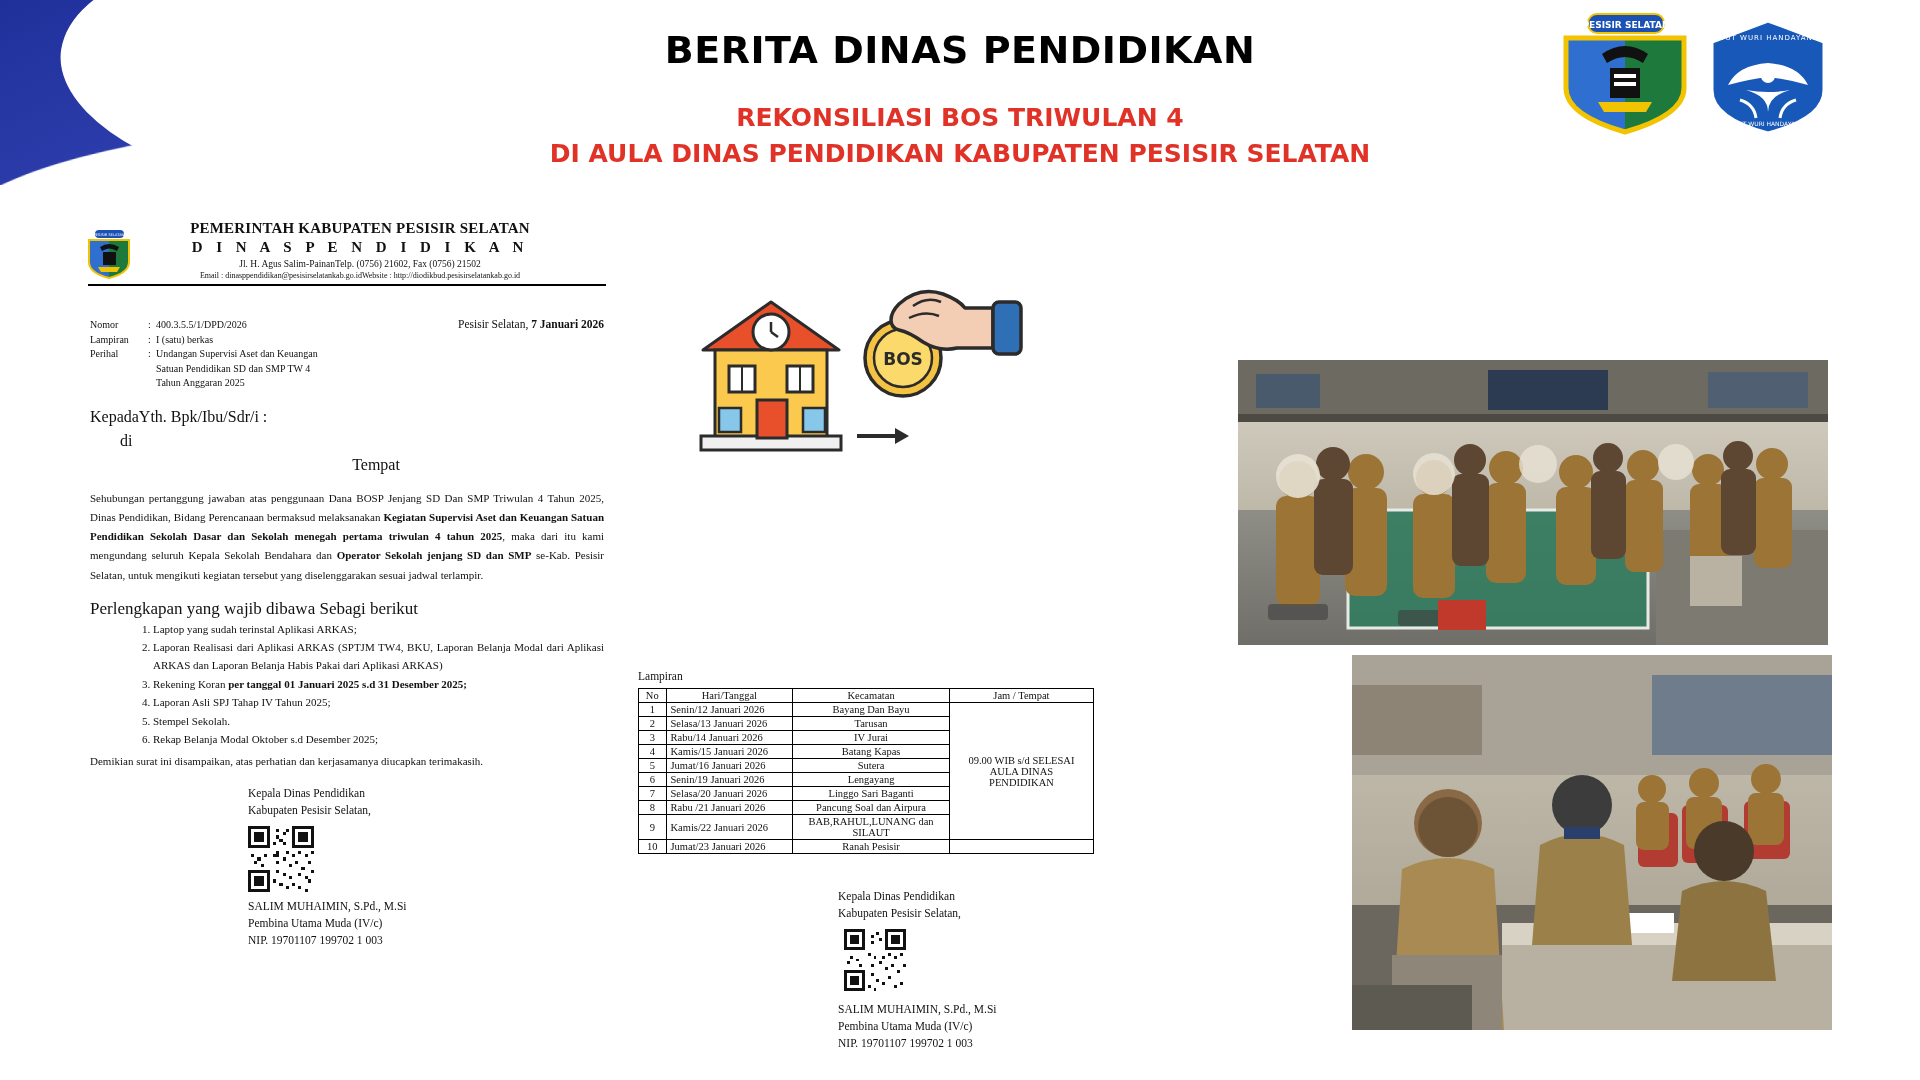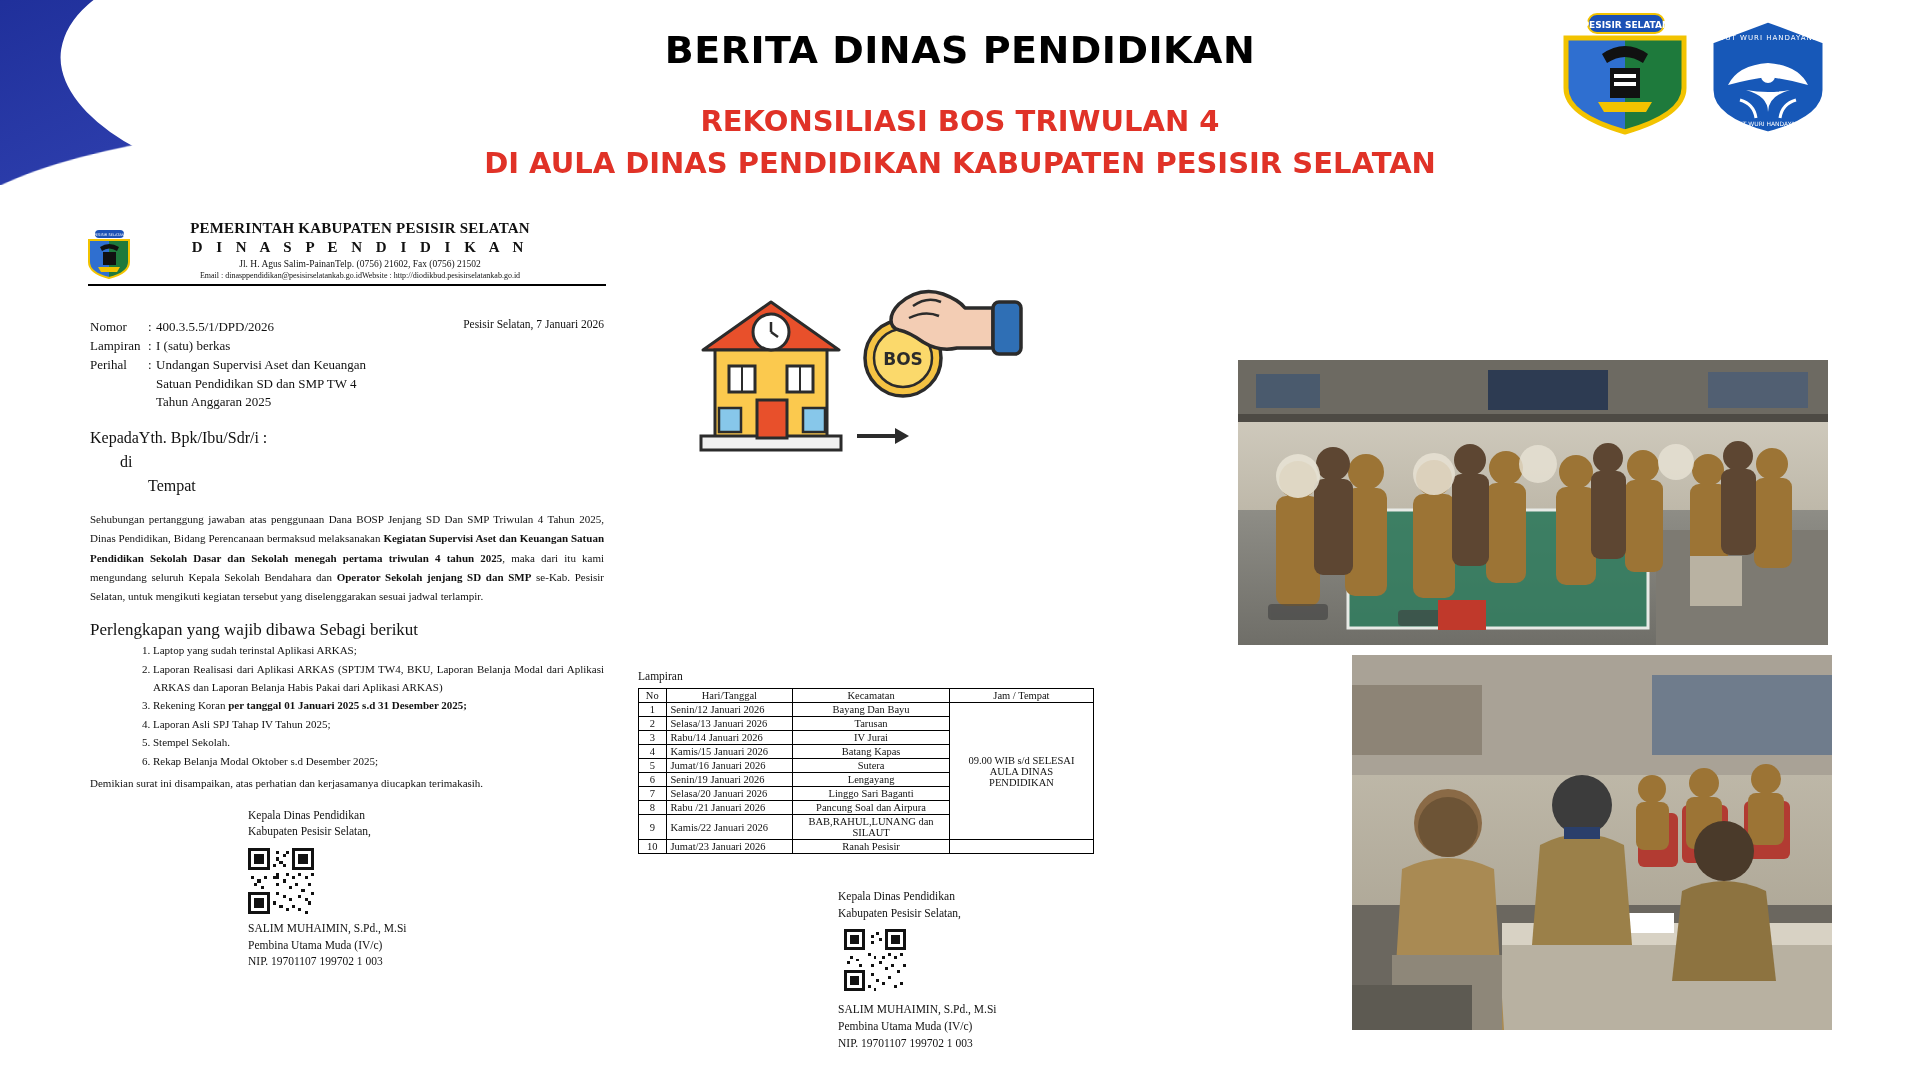--- a/index.html
+++ b/index.html
@@ -70,21 +70,21 @@
   
   .header { position:absolute; left:0; top:0; width:1920px; height:200px; }
   .main-title{
     position:absolute; left:0; top:28px; width:1920px; text-align:center;
     font-family:"DejaVu Sans", sans-serif;
     font-weight:bold; font-size:38px; letter-spacing:.5px; color:#000000;
   }
   .sub-title{
     position:absolute; left:0; top:100px; width:1920px; text-align:center;
     font-family:"DejaVu Sans", sans-serif;
-    font-weight:bold; font-size:29px; color:#e03227; line-height:1.45;
+    font-weight:bold; font-size:25px; color:#e03227; line-height:1.45;
   }
   .sub-title .l2 { display:block; }
 
   
   .logos{ position:absolute; right:62px; top:8px; width:300px; height:130px; }
   .logo-pessel{ position:absolute; left:0; top:2px; width:135px; height:125px; }
   .logo-tutwuri{ position:absolute; left:148px; top:10px; width:125px; height:118px; }
 
   
   .sheet{
@@ -100,30 +100,30 @@
   .kop{ position:relative; height:88px; }
   .kop-logo{ position:absolute; left:8px; top:8px; width:46px; height:52px; }
   .kop-text{ margin-left:64px; text-align:center; padding-right:40px;}
   .kop-l1{ font-weight:bold; font-size:15px; letter-spacing:.2px; }
   .kop-l2{ font-weight:bold; font-size:15px; letter-spacing:5px; margin-top:2px;}
   .kop-l3{ font-size:9.5px; margin-top:3px;}
   .kop-l4{ font-size:8px; margin-top:2px;}
   .kop-rule{ border-bottom:2px solid #000; margin:4px 12px 0 10px;}
 
   .meta{ position:relative; margin:10px 14px 0 12px; }
-  .meta-row{ display:flex; font-size:13px; line-height:1.45; }
+  .meta-row{ display:flex; font-size:10px; line-height:1.45; }
   .meta-k{ width:58px; }
   .meta-c{ width:8px; }
   .meta-v{ flex:1; }
   .place-date{ position:absolute; right:0px; top:0px; font-size:11.5px;}
-  .place-date b{ font-weight:normal; }
+  .place-date b{ font-weight:bold; }
 
   .kepada{ margin:14px 14px 0 12px; font-size:16px; line-height:1.5;}
   .kepada .ind2{ margin-left:30px; }
-  .kepada .ind3{ margin-left:58px; }
+  .kepada .ind3{ margin-left:58px;text-align:center; }
 
   .body-par{
     margin:12px 14px 0 12px; font-size:11px; line-height:1.75; text-align:justify;
   }
   .body-par b{ font-weight:bold; }
   .list-head{ margin:14px 14px 0 12px; font-size:17px;}
   ol.perlengkapan{ margin:2px 14px 0 34px; padding:0; font-size:11px; line-height:1.6; text-align:justify;}
   ol.perlengkapan li{ margin-bottom:1px;margin-left:41px; }
   ol.perlengkapan b{ font-weight:bold; }
   .closing{ margin:6px 14px 0 12px; font-size:11px;}

